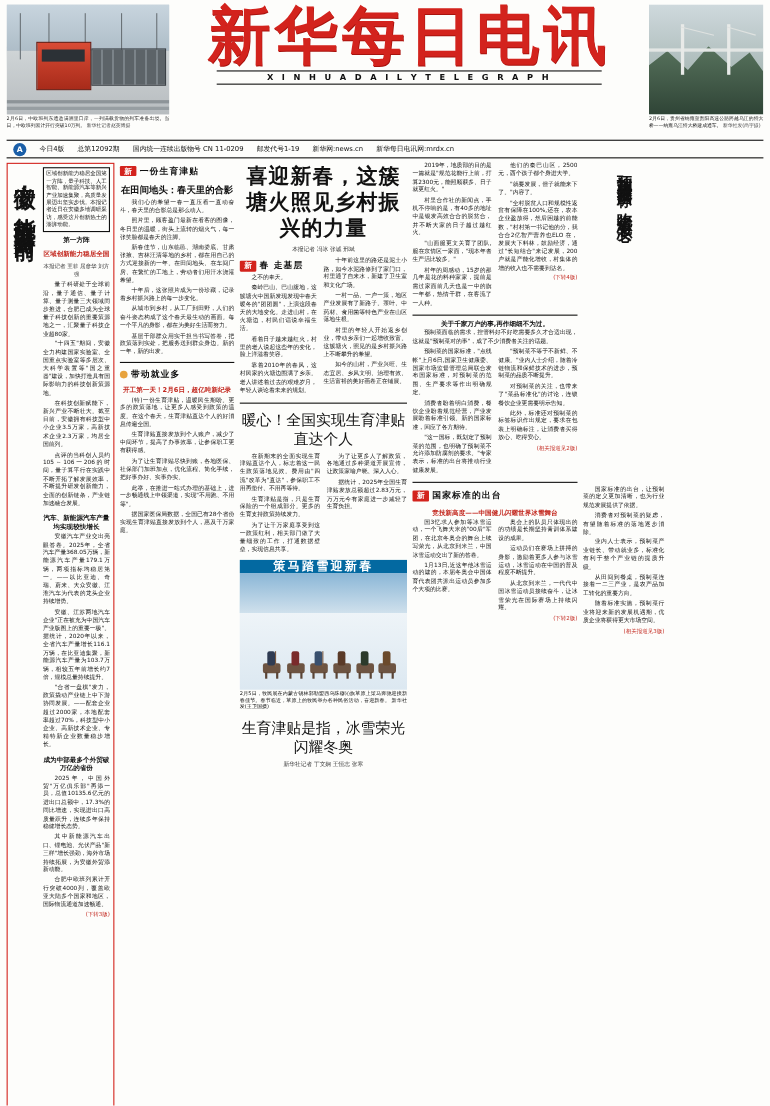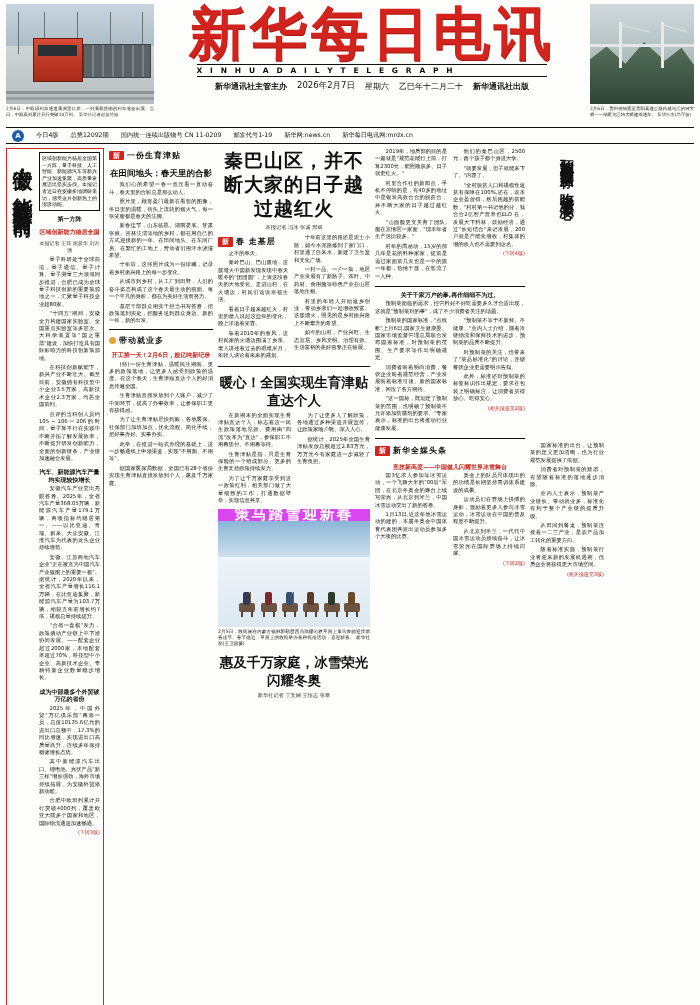--- a/index.html
+++ b/index.html
@@ -36,21 +36,21 @@
   
   .bridge-img { background:linear-gradient(#cfd9dd,#93a6a0); }
   .bridge-img .mount { position:absolute; left:0; right:0; bottom:0; height:72%; background:linear-gradient(#5e7a63,#2f4436); clip-path:polygon(0 38%,16% 20%,34% 44%,52% 14%,72% 40%,88% 22%,100% 46%,100% 100%,0 100%); }
   .bridge-img .deck { position:absolute; left:0; right:0; top:40%; height:3px; background:#e3e6e4; }
   .bridge-img .tower { position:absolute; top:18%; width:3px; height:46%; background:#e8eae8; }
   .bridge-img .cable { position:absolute; top:20%; height:1px; background:#dfe2e0; transform-origin:left center; }
 
   
   .masthead { flex:1; display:flex; flex-direction:column; align-items:center; justify-content:flex-start; position:relative; }
   .mast-title { font-family:"DejaVu Serif", serif; font-weight:bold; color:#d3231d; font-size:57px; line-height:58px; letter-spacing:4px; text-shadow:0.5px 0.5px 0 #a8120d; display:flex; align-items:center; }
-  .mast-en { width:82%; border-top:1px solid #111; border-bottom:1px solid #111; margin-top:2px; text-align:left; font-size:7.5px; letter-spacing:2.6px; font-weight:bold; padding:1px 0; }
+  .mast-en { width:82%; border-top:1px solid #111; border-bottom:1px solid #111; margin-top:2px; text-align:center; font-size:7.5px; letter-spacing:2.6px; font-weight:bold; padding:1px 0; }
   .mast-sub { display:flex; width:94%; justify-content:center; gap:10px; font-size:8px; margin-top:3px; align-items:center; }
   .mast-sub b { font-weight:bold; }
   .mast-date { font-size:8.5px; }
 
   
   .infobar { margin-top:3px; border-top:1.4px solid #111; border-bottom:1.4px solid #111; display:flex; align-items:center; gap:12px; font-size:6.2px; padding:1.5px 6px; }
   .infobar .logo { width:12px; height:12px; border-radius:50%; background:#1b5fa8; color:#fff; font-size:7px; display:flex; align-items:center; justify-content:center; font-weight:bold; }
   .infobar span { white-space:nowrap; }
 
   
@@ -66,34 +66,34 @@
   
   .vtitle { writing-mode:vertical-rl; text-orientation:upright; font-family:"DejaVu Serif", serif; font-weight:bold; font-size:20px; line-height:26px; letter-spacing:3px; color:#111; height:100%; }
   .col1 .body { flex:1; display:flex; flex-direction:column; }
   .seg-title { font-weight:bold; text-align:center; font-size:6px; margin:4px 0 2px; }
   .seg-title.red { color:#c3281f; }
   .rule-box { border:1px solid #111; padding:2px; font-size:5px; line-height:6.6px; }
   .byline { text-align:center; font-size:5px; color:#333; margin:2px 0; }
   p { margin:0 0 2px; text-indent:2em; }
 
   h2.head-main { font-family:"DejaVu Serif", serif; font-size:19px; line-height:24px; font-weight:bold; text-align:center; letter-spacing:1px; margin:0 0 4px; }
-  h3.head-sub { font-family:"DejaVu Serif", serif; font-size:13.5px; line-height:18px; font-weight:bold; text-align:center; margin:6px 0 3px; }
+  h3.head-sub { font-family:"DejaVu Serif", serif; font-size:13.5px; line-height:18px; font-weight:normal; text-align:center; margin:6px 0 3px; }
   h4.head-small { font-family:"DejaVu Serif", serif; font-size:8.5px; line-height:12px; font-weight:bold; text-align:center; margin:4px 0 2px; }
   .center-by { text-align:center; font-size:5.2px; color:#333; margin-bottom:3px; }
 
   .tag { display:inline-flex; align-items:center; gap:3px; margin:3px 0; }
   .tag .chip { background:#d3231d; color:#fff; font-weight:bold; font-size:7px; padding:1px 4px; border-radius:1px; font-family:"DejaVu Serif", serif; }
   .tag .txt { font-family:"DejaVu Serif", serif; font-size:8px; font-weight:bold; letter-spacing:1px; }
   .tag .dot { width:7px; height:7px; border-radius:50%; background:#e8a33d; }
 
   .colrule { border-top:1px solid #111; margin:4px 0; }
 
   
   .snowphoto { margin:3px 0; }
-  .snow-head { background:#d946ef; color:#fff; font-family:"DejaVu Serif", serif; font-weight:bold; font-size:15px; text-align:center; letter-spacing:2px; padding:2px 0; }
+  .snow-head { background:#0369a1; color:#fff; font-family:"DejaVu Serif", serif; font-weight:bold; font-size:11px; text-align:center; letter-spacing:2px; padding:2px 0; }
   .snow-img { height:106px; position:relative; overflow:hidden; background:linear-gradient(#9fc4dd 0 34%,#e7f0f6 34% 100%); }
   .snow-img .sky { position:absolute; inset:0 0 66% 0; background:linear-gradient(#8ab6d6,#cfe0ec); }
   .snow-img .field { position:absolute; top:34%; left:0; right:0; bottom:0; background:linear-gradient(#eef4f8,#dce8f1); }
   .rider { position:absolute; bottom:14%; width:16px; height:22px; }
   .rider .horse { position:absolute; bottom:0; left:0; width:16px; height:9px; background:#6d5442; border-radius:2px; }
   .rider .horse:before, .rider .horse:after { content:""; position:absolute; bottom:-5px; width:2px; height:6px; background:#5a4435; }
   .rider .horse:before { left:2px; } .rider .horse:after { right:2px; }
   .rider .person { position:absolute; bottom:7px; left:4px; width:7px; height:13px; border-radius:2px; }
   .flagpole { position:absolute; bottom:6px; left:11px; width:1px; height:14px; background:#7a5b44; }
 
@@ -126,27 +126,20 @@
       </div>
       <div class="cap">
         <span>2月6日，中欧班列东通道满洲里口岸，一列满载货物的列车准备出境。当日，中欧班列累计开行突破10万列。</span>
         <span class="src">新华社记者赵英博摄</span>
       </div>
     </div>
 
     <div class="masthead">
       <div class="mast-title">新华每日电讯</div>
       <div class="mast-en">X I N H U A   D A I L Y   T E L E G R A P H</div>
-      <div class="mast-sub">
-        <b>新华通讯社主管主办</b>
-        <span class="mast-date">2026年2月7日</span>
-        <span>星期六</span>
-        <span>乙巳年十二月二十</span>
-        <b>新华通讯社出版</b>
-      </div>
     </div>
 
     <div class="banner-photo right">
       <div class="ph bridge-img">
         <div class="mount"></div>
         <div class="deck"></div>
         <div class="tower" style="left:28%"></div>
         <div class="tower" style="left:68%"></div>
         <div class="cable" style="left:28%; width:30%; transform:rotate(14deg)"></div>
         <div class="cable" style="left:68%; width:26%; transform:rotate(16deg)"></div>
@@ -212,21 +205,21 @@
       </div>
       <div class="seg-title red">开工第一天！2月6日，超亿吨新纪录</div>
       <p>(特)一份生育津贴，温暖民生期盼。更多的政策落地，让更多人感受到政策的温度。在这个春天，生育津贴直达个人的好消息传遍全国。</p>
       <p>生育津贴直接发放到个人账户，减少了中间环节，提高了办事效率，让参保职工更有获得感。</p>
       <p>为了让生育津贴尽快到账，各地医保、社保部门加班加点，优化流程、简化手续，把好事办好、实事办实。</p>
       <p>此举，在推进一站式办理的基础上，进一步畅通线上申领渠道，实现"不用跑、不用等"。</p>
       <p>据国家医保局数据，全国已有28个省份实现生育津贴直接发放到个人，惠及千万家庭。</p>
     </div>
 
     <div class="col col3">
-      <h2 class="head-main">秦巴山区，并不断大家的日子越过越红火</h2>
+      <h2 class="head-main">喜迎新春，这簇塘火照见乡村振兴的力量</h2>
       <div class="center-by">本报记者 冯冰 张诚 邢斌</div>
       <div style="display:flex; gap:6px;">
         <div style="width:48%">
           <div class="tag">
             <span class="chip">新</span>
             <span class="txt">春 走基层</span>
           </div>
           <p>之不的奉天。</p>
           <p>秦岭巴山、巴山腹地，这簇塘火中国新发现发现中春天暖冬的"团团圆"，上演这段春天的大地变化。走进山村，在火塘边，村民们话说幸福生活。</p>
           <p>看着日子越来越红火，村里的老人说起这些年的变化，脸上洋溢着笑容。</p>
@@ -285,21 +278,21 @@
               <div class="horse"></div>
               <div class="person" style="background:#6b4a2c"></div>
             </div>
         </div>
         <div class="photo-cap">
           <span>2月5日，牧民展在内蒙古锡林郭勒盟西乌珠穆沁旗草原上策马奔驰迎接新春佳节。春节临近，草原上的牧民举办各种民俗活动，喜迎新春。</span>
           <span class="src">新华社发(王卫国摄)</span>
         </div>
       </div>
 
-      <h3 class="head-sub">惠及千万家庭，冰雪荣光闪耀冬奥</h3>
+      <h3 class="head-sub">生育津贴是指，冰雪荣光闪耀冬奥</h3>
       <div class="center-by">新华社记者 丁文娴 王恒志 张寒</div>
     </div>
 
     <div class="col col4">
       <div style="display:flex; gap:6px;">
         <div style="width:50%">
           <p>2019年，地质部的目的是一篇就是"规范花能行上前，打算2300元，能照顺获多、日子就更红火。"</p>
           <p>村里合作社的新闻点，手机不停响的是，有40多的地址中是银发高效合合的脱贫合，并不断大家的日子越过越红火。</p>
           <p>"山面服更文关育了团队,服在京情区一家面，"现本年者生产活比较多。"</p>
           <p>村年的周感动，15岁的那几年是花的料种家家，提前是需过家面前几天也是一中的旗一年都，热情干群，在客流了一人种。</p>
@@ -325,21 +318,21 @@
           <p>"预制菜不等于不新鲜、不健康。"业内人士介绍，随着冷链物流和保鲜技术的进步，预制菜的品质不断提升。</p>
           <p>对预制菜的关注，也带来了"菜品标准化"的讨论，连锁餐饮企业更需要明示告知。</p>
           <p>此外，标准还对预制菜的标签标识作出规定，要求在包装上明确标注，让消费者买得放心、吃得安心。</p>
           <div class="pagejump">(相关报道见2版)</div>
         </div>
       </div>
 
       <div class="colrule"></div>
       <div class="tag">
         <span class="chip">新</span>
-        <span class="txt">新华全媒头条</span>
+        <span class="txt">国家标准的出台</span>
       </div>
       <div class="seg-title red">竞技新高度——中国健儿闪耀世界冰雪舞台</div>
       <div style="display:flex; gap:6px;">
         <div style="width:50%">
           <p>国3忆求人参加等冰雪运动，一个飞舞大米的"00后"军团，在北京冬奥会的舞台上续写荣光，从北京到米兰，中国冰雪运动交出了新的答卷。</p>
           <p>1月13日,近这年他冰雪运动的建的，本届冬奥会中国体育代表团共派出运动员参加多个大项的比赛。</p>
         </div>
         <div style="width:50%">
           <p>奥会上的队员只体现出的的功绩是长期坚持青训体系建设的成果。</p>
           <p>运动员们在赛场上拼搏的身影，激励着更多人参与冰雪运动，冰雪运动在中国的普及程度不断提升。</p>

